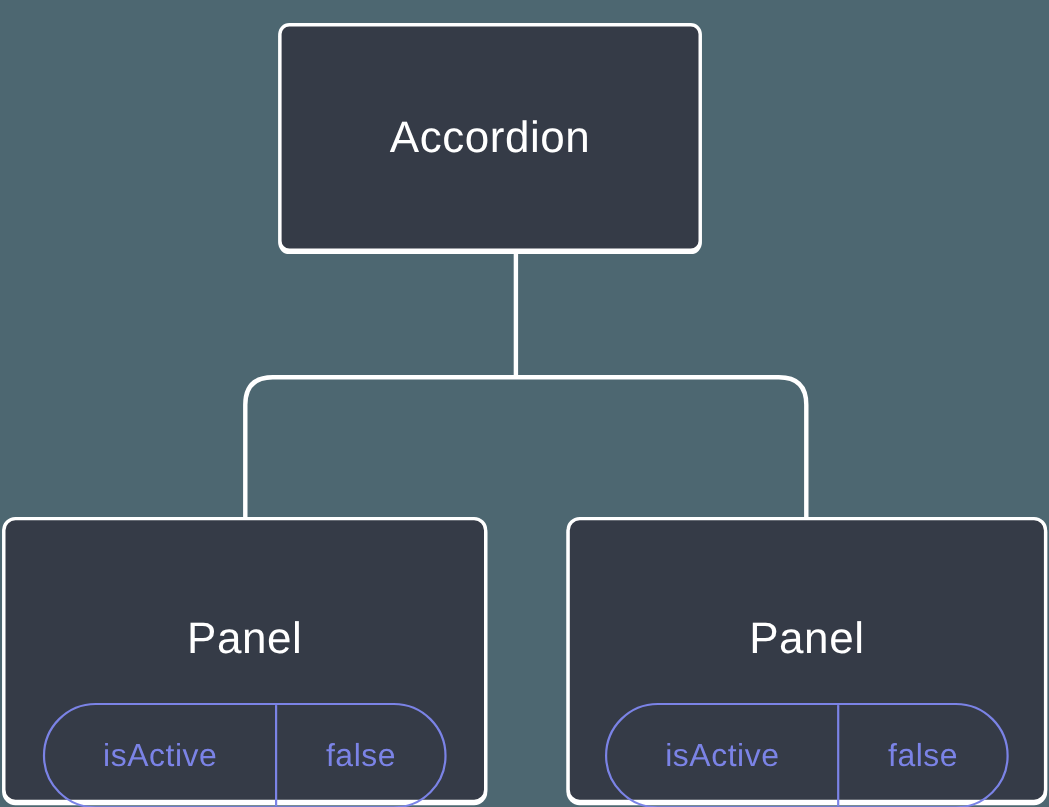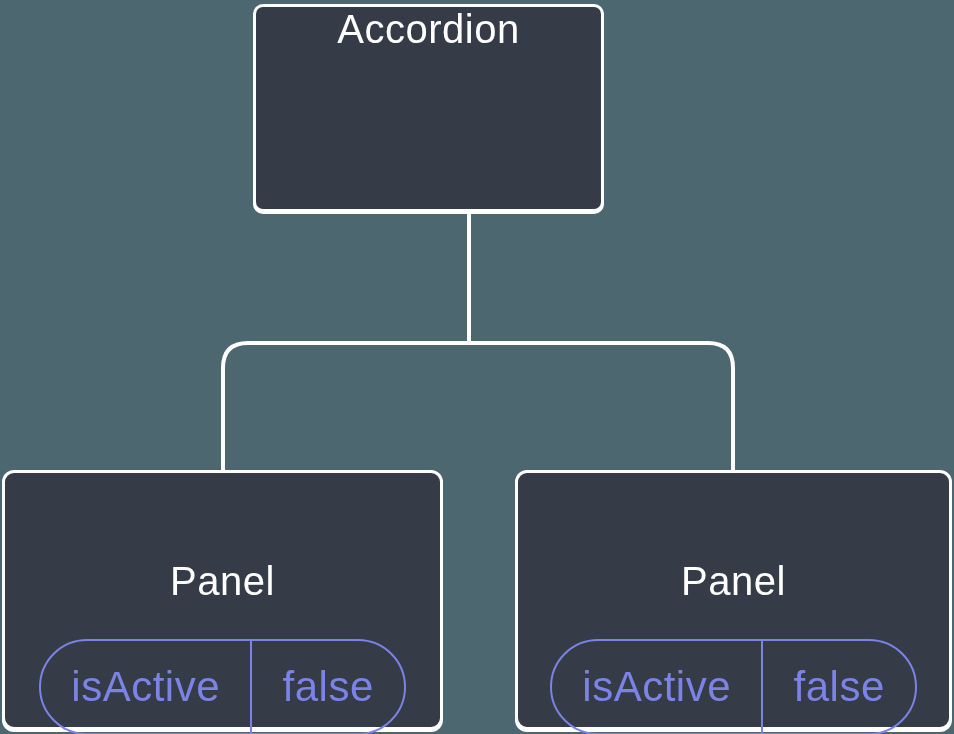--- a/index.html
+++ b/index.html
@@ -18,25 +18,25 @@
     height: 734px;
   }
   .node {
     position: absolute;
     box-sizing: border-box;
     background: #353b47;
     border: 3px solid #ffffff;
     box-shadow: 0 2px 0 #ffffff;
   }
   .node-root {
-    left: 253px; top: 4px;
-    width: 351px; height: 208px;
+    left: 253px; top: 21px;
+    width: 385px; height: 208px;
     border-radius: 10px;
     display: flex;
-    align-items: flex-start;
+    align-items: center;
     justify-content: center;
   }
   .node-title {
     color: #ffffff;
     font-size: 40px;
     font-weight: 500;
     letter-spacing: 0.5px;
   }
   .node-panel {
     top: 470px;
@@ -60,21 +60,21 @@
     border: 2.5px solid #7b83e6;
     border-radius: 48px;
     display: flex;
     overflow: hidden;
   }
   .state-cell {
     display: flex;
     align-items: center;
     justify-content: center;
     color: #7b83e6;
-    font-size: 42px;
+    font-size: 29px;
     font-weight: 400;
     letter-spacing: 0.5px;
   }
   .state-cell-key {
     width: 58%;
     border-right: 2.5px solid #7b83e6;
   }
   .state-cell-value {
     width: 42%;
   }

